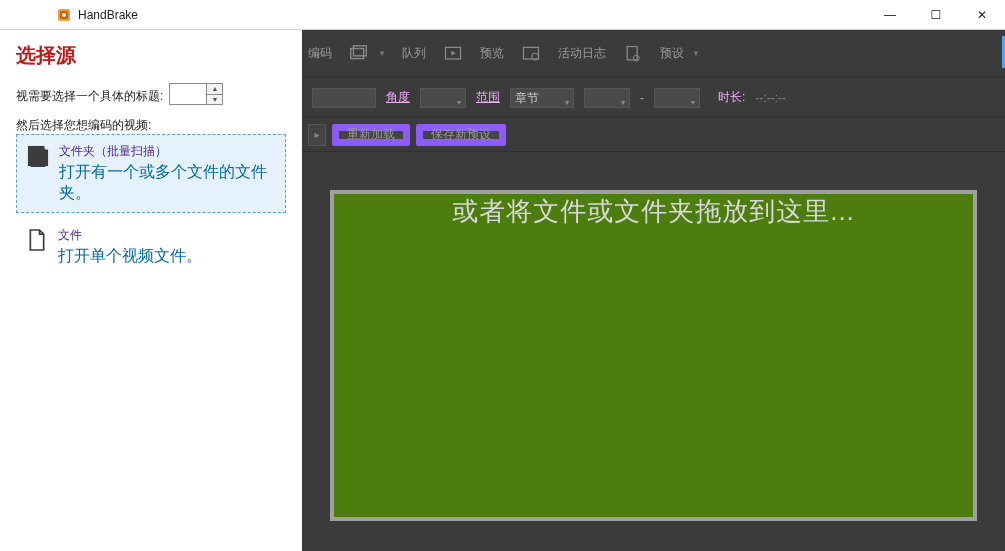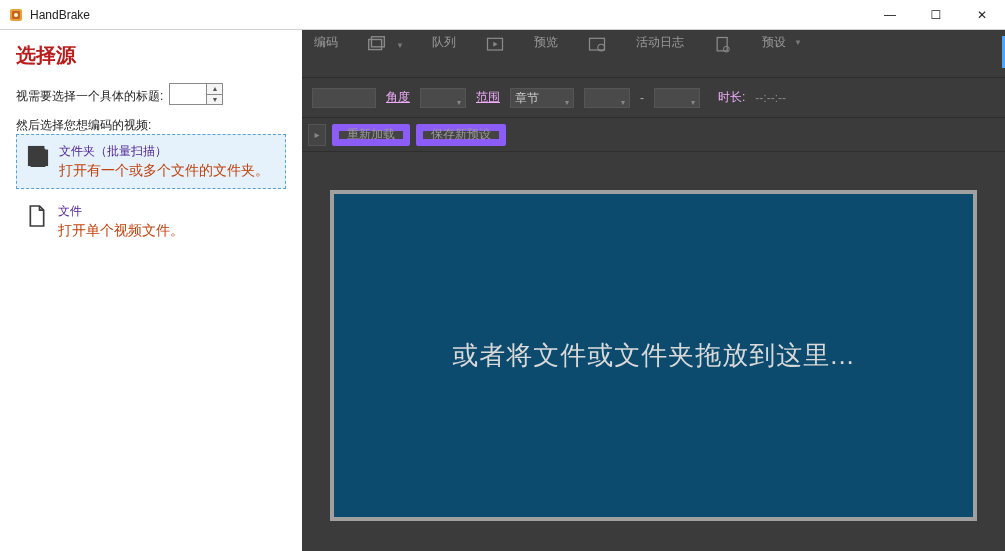--- a/index.html
+++ b/index.html
@@ -1,19 +1,19 @@
 <!DOCTYPE html>
 <html><head>
 <meta charset="utf-8">
 <style>
   * { box-sizing: border-box; margin: 0; padding: 0; font-family: "Microsoft YaHei", "Segoe UI", sans-serif; }
   html, body { width: 1005px; height: 551px; overflow: hidden; background: #fff; }
 
   
-  .titlebar { height: 30px; display: flex; align-items: center; border-bottom: 1px solid #d0d0d0; }
+  .titlebar { height: 30px; display: flex; align-items: center; border-bottom: 1px solid #d0d0d0; padding-left: 48px; }
   .titlebar .app-icon { width: 16px; height: 16px; margin: 0 6px 0 8px; display:inline-block; }
   .titlebar .title { font-size: 12px; color: #222; flex: 0 0 auto; }
   .titlebar .spacer { flex: 1; }
   .titlebar .win-btn { width: 46px; height: 30px; display:flex; align-items:center; justify-content:center; font-size:12px; color:#222; }
 
   
   .body { display:flex; height: calc(551px - 30px); }
   .sidebar { width: 302px; background:#fff; padding: 12px 16px 16px 16px; }
   .main { flex:1; background:#3b3b3b; position:relative; color:#b8b8b8; overflow:hidden; }
 
@@ -24,24 +24,24 @@
   .spinner-input { width:36px; border:none; outline:none; padding:0 2px; font-size:12px; }
   .spinner-btns { width:16px; display:flex; flex-direction:column; border-left:1px solid #8a8a8a; }
   .spinner-btns div { flex:1; display:flex; align-items:center; justify-content:center; font-size:7px; color:#555; border-bottom:1px solid #8a8a8a; background:#f4f4f4; }
   .spinner-btns div:last-child { border-bottom:none; }
   .prompt2 { font-size:12px; color:#222; margin-bottom:0; }
 
   .option { display:flex; align-items:flex-start; gap:10px; padding:8px 10px; border-radius:0; margin-bottom:6px; }
   .option.selected { background:#e6f2fb; border:1px dashed #5aa0d6; }
   .option .opt-icon { width:22px; height:26px; flex-shrink:0; display:flex; align-items:center; justify-content:center; }
   .option .opt-text .t1 { font-size:12px; color:#4c1d95; margin-bottom:2px; }
-  .option .opt-text .t2 { font-size:14px; color:#c2410c; }
-
-  
-  .main-toolbar { height:48px; border-bottom:1px solid #2e2e2e; display:flex; align-items:flex-start; padding-left:6px; gap:16px; font-size:12px; color:#9a9a9a; }
+  .option .opt-text .t2 { font-size:16px; color:#0369a1; }
+
+  
+  .main-toolbar { height:48px; border-bottom:1px solid #2e2e2e; display:flex; align-items:center; gap:4px; font-size:12px; color:#9a9a9a; }
   .tb-item { display:flex; align-items:center; gap:6px; padding:4px 6px; }
   .tb-icon { width:22px; height:22px; display:flex; align-items:center; justify-content:center; color:#7a7a7a; }
   .tb-dd { font-size:8px; color:#7a7a7a; margin-left:2px; }
 
   
   .srcrow { height:40px; border-bottom:1px solid #2e2e2e; display:flex; align-items:center; padding:0 10px; gap:10px; font-size:12px; }
   .srclabel { color:#f0abfc;text-decoration:underline; }
   .srcselect { background:#4a4a4a; border:1px solid #555; color:#ccc; height:20px; min-width:46px; display:flex; align-items:flex-end; padding:0 4px; position:relative; }
   .srcselect.wide { min-width:64px; }
   .srcselect::after { content:"▾"; position:absolute; right:4px; font-size:8px; color:#888; }
@@ -49,21 +49,21 @@
   .dash { color:#aaa; }
   .duration-label { color:#f0abfc; margin-left:8px; }
   .duration-val { color:#888; }
 
   
   .presetrow { height:34px; display:flex; align-items:center; gap:6px; padding-left:6px; font-size:12px; color:#8c8c8c; border-bottom:1px solid #2e2e2e; }
   .presetrow .pbtn { background:#444; border:7px solid #8b5cf6; height:22px; padding:0 8px; display:flex; align-items:center; border-radius:2px; color:#9a9a9a; }
   .presetrow .pctl { width:18px; height:22px; background:#444; border:1px solid #555; display:flex; align-items:center; justify-content:center; font-size:10px; color:#888; }
 
   
-  .dropzone { position:absolute; left:28px; right:28px; top:160px; bottom:30px; border:4px solid #a0a0a0; background:#0c4a6e; display:flex; align-items:center; justify-content:center; }
+  .dropzone { position:absolute; left:28px; right:28px; top:160px; bottom:30px; border:4px solid #a0a0a0; background:#4d7c0f; display:flex; justify-content:center; }
   .dropzone .msg { color:#d9d9d9; font-size:26px; text-align:center; letter-spacing:1px; }
 
   
   .rightstrip { position:absolute; top:6px; right:0; width:3px; height:32px; background:#4aa6ff; }
 </style>
 </head>
 <body>
 
 <div class="titlebar">
   <span class="app-icon">

